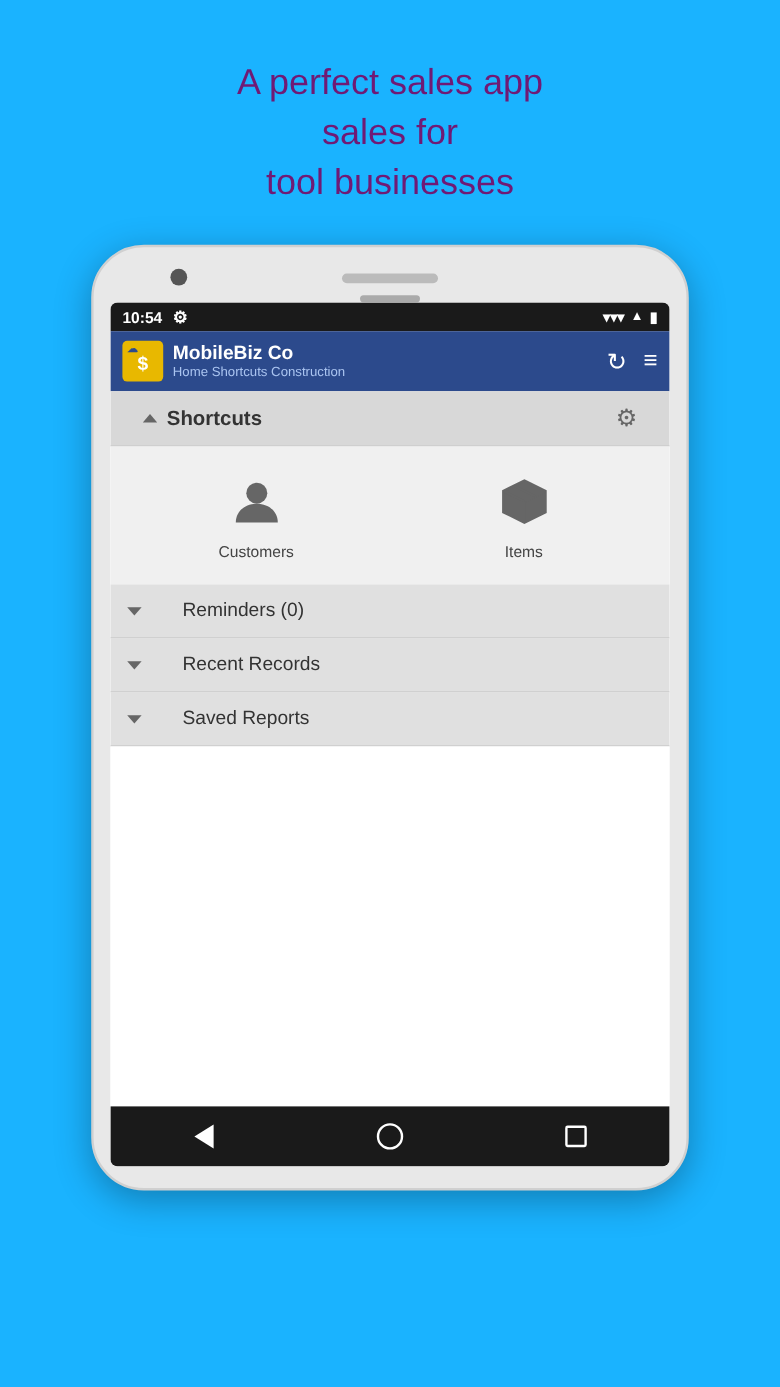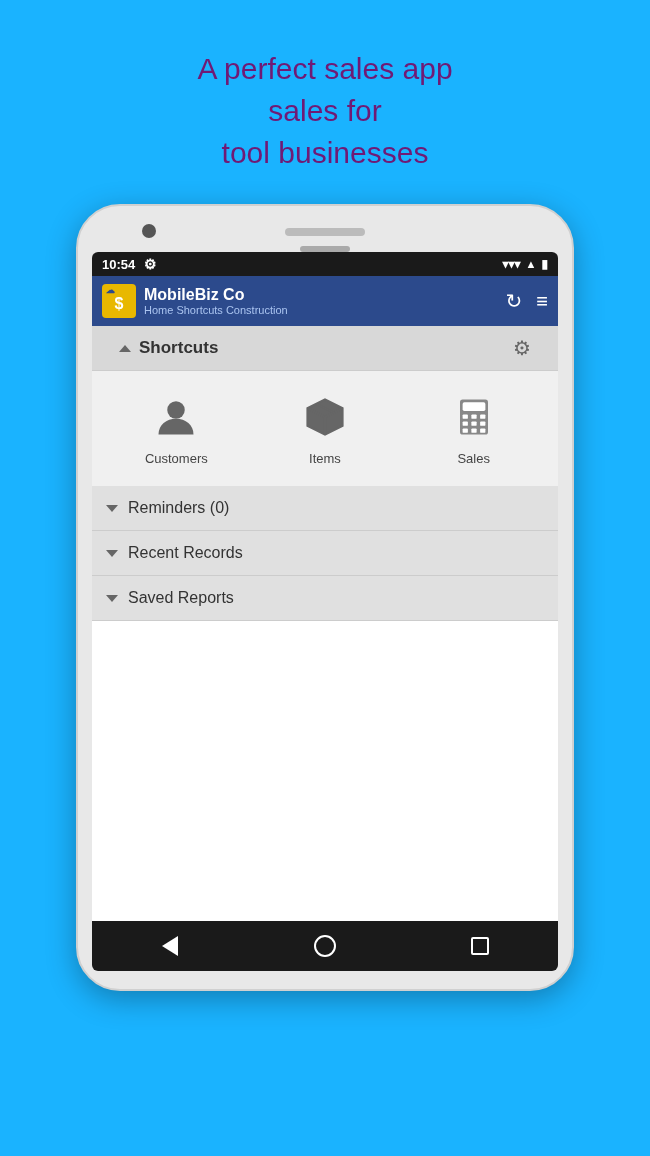--- a/index.html
+++ b/index.html
@@ -254,20 +254,21 @@
       align-items: center;
       padding: 13px 14px;
       gap: 10px;
       cursor: pointer;
     }
 
     .collapsible-label {
       font-size: 16px;
       color: #333;
       font-weight: 500;
+      margin-left: 24px;
     }
 
     
     .content-area {
       background: white;
       height: 300px;
     }
 
     
     .bottom-nav {
@@ -390,38 +391,20 @@
             <path d="M24 4 L44 14 L44 34 L24 44 L4 34 L4 14 Z"></path>
             <line x1="4" y1="14" x2="24" y2="24"></line>
             <line x1="44" y1="14" x2="24" y2="24"></line>
             <line x1="24" y1="24" x2="24" y2="44"></line>
             <line x1="14" y1="9" x2="34" y2="19"></line>
           </svg>
         </div>
         <span class="shortcut-label">Items</span>
       </div>
 
-      <div class="shortcut-item">
-        <div class="shortcut-icon">
-          <svg viewBox="0 0 48 48" fill="#666">
-            <rect x="8" y="4" width="32" height="40" rx="3" fill="#888"></rect>
-            <rect x="11" y="7" width="26" height="10" rx="2" fill="white"></rect>
-            <rect x="11" y="21" width="6" height="5" rx="1" fill="white"></rect>
-            <rect x="21" y="21" width="6" height="5" rx="1" fill="white"></rect>
-            <rect x="31" y="21" width="6" height="5" rx="1" fill="white"></rect>
-            <rect x="11" y="29" width="6" height="5" rx="1" fill="white"></rect>
-            <rect x="21" y="29" width="6" height="5" rx="1" fill="white"></rect>
-            <rect x="31" y="29" width="6" height="5" rx="1" fill="white"></rect>
-            <rect x="11" y="37" width="6" height="5" rx="1" fill="white"></rect>
-            <rect x="21" y="37" width="6" height="5" rx="1" fill="white"></rect>
-            <rect x="31" y="37" width="6" height="5" rx="1" fill="white"></rect>
-          </svg>
-        </div>
-        <span class="shortcut-label">Sales</span>
-      </div>
 
     </div>
 
     <div class="collapsible-section">
       <div class="chevron-down"></div>
       <span class="collapsible-label">Reminders (0)</span>
     </div>
 
     <div class="collapsible-section">
       <div class="chevron-down"></div>

